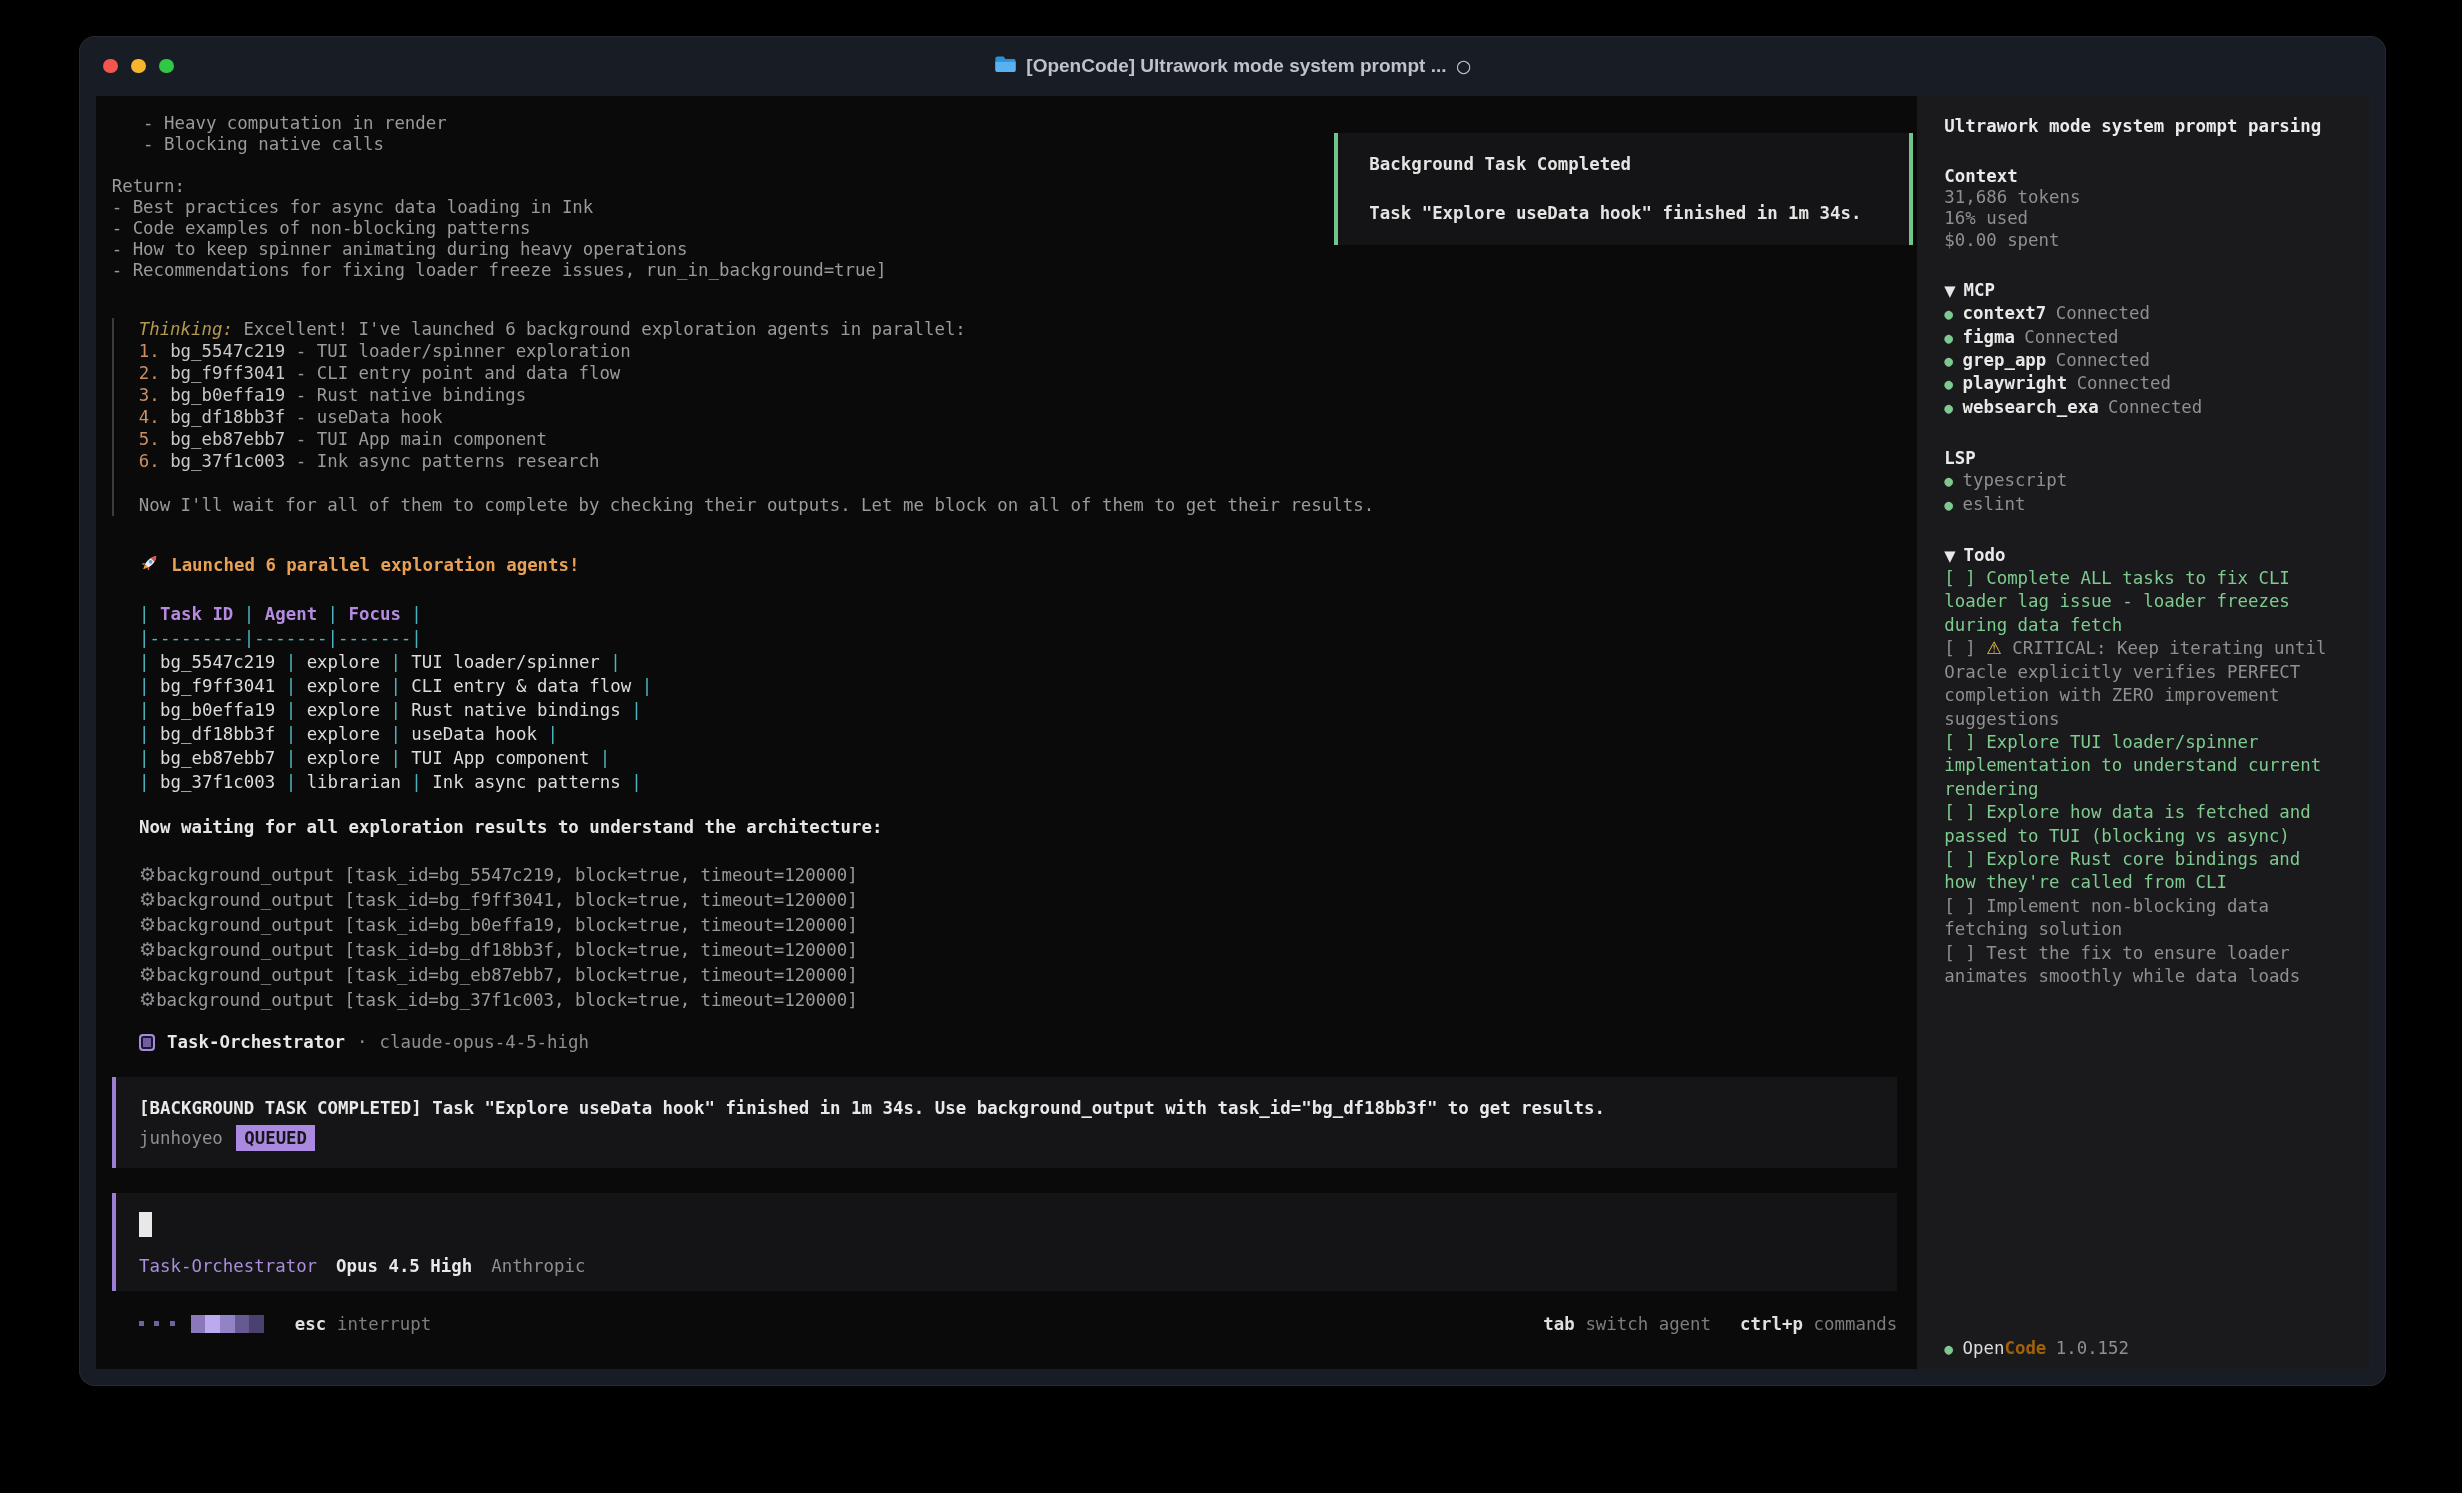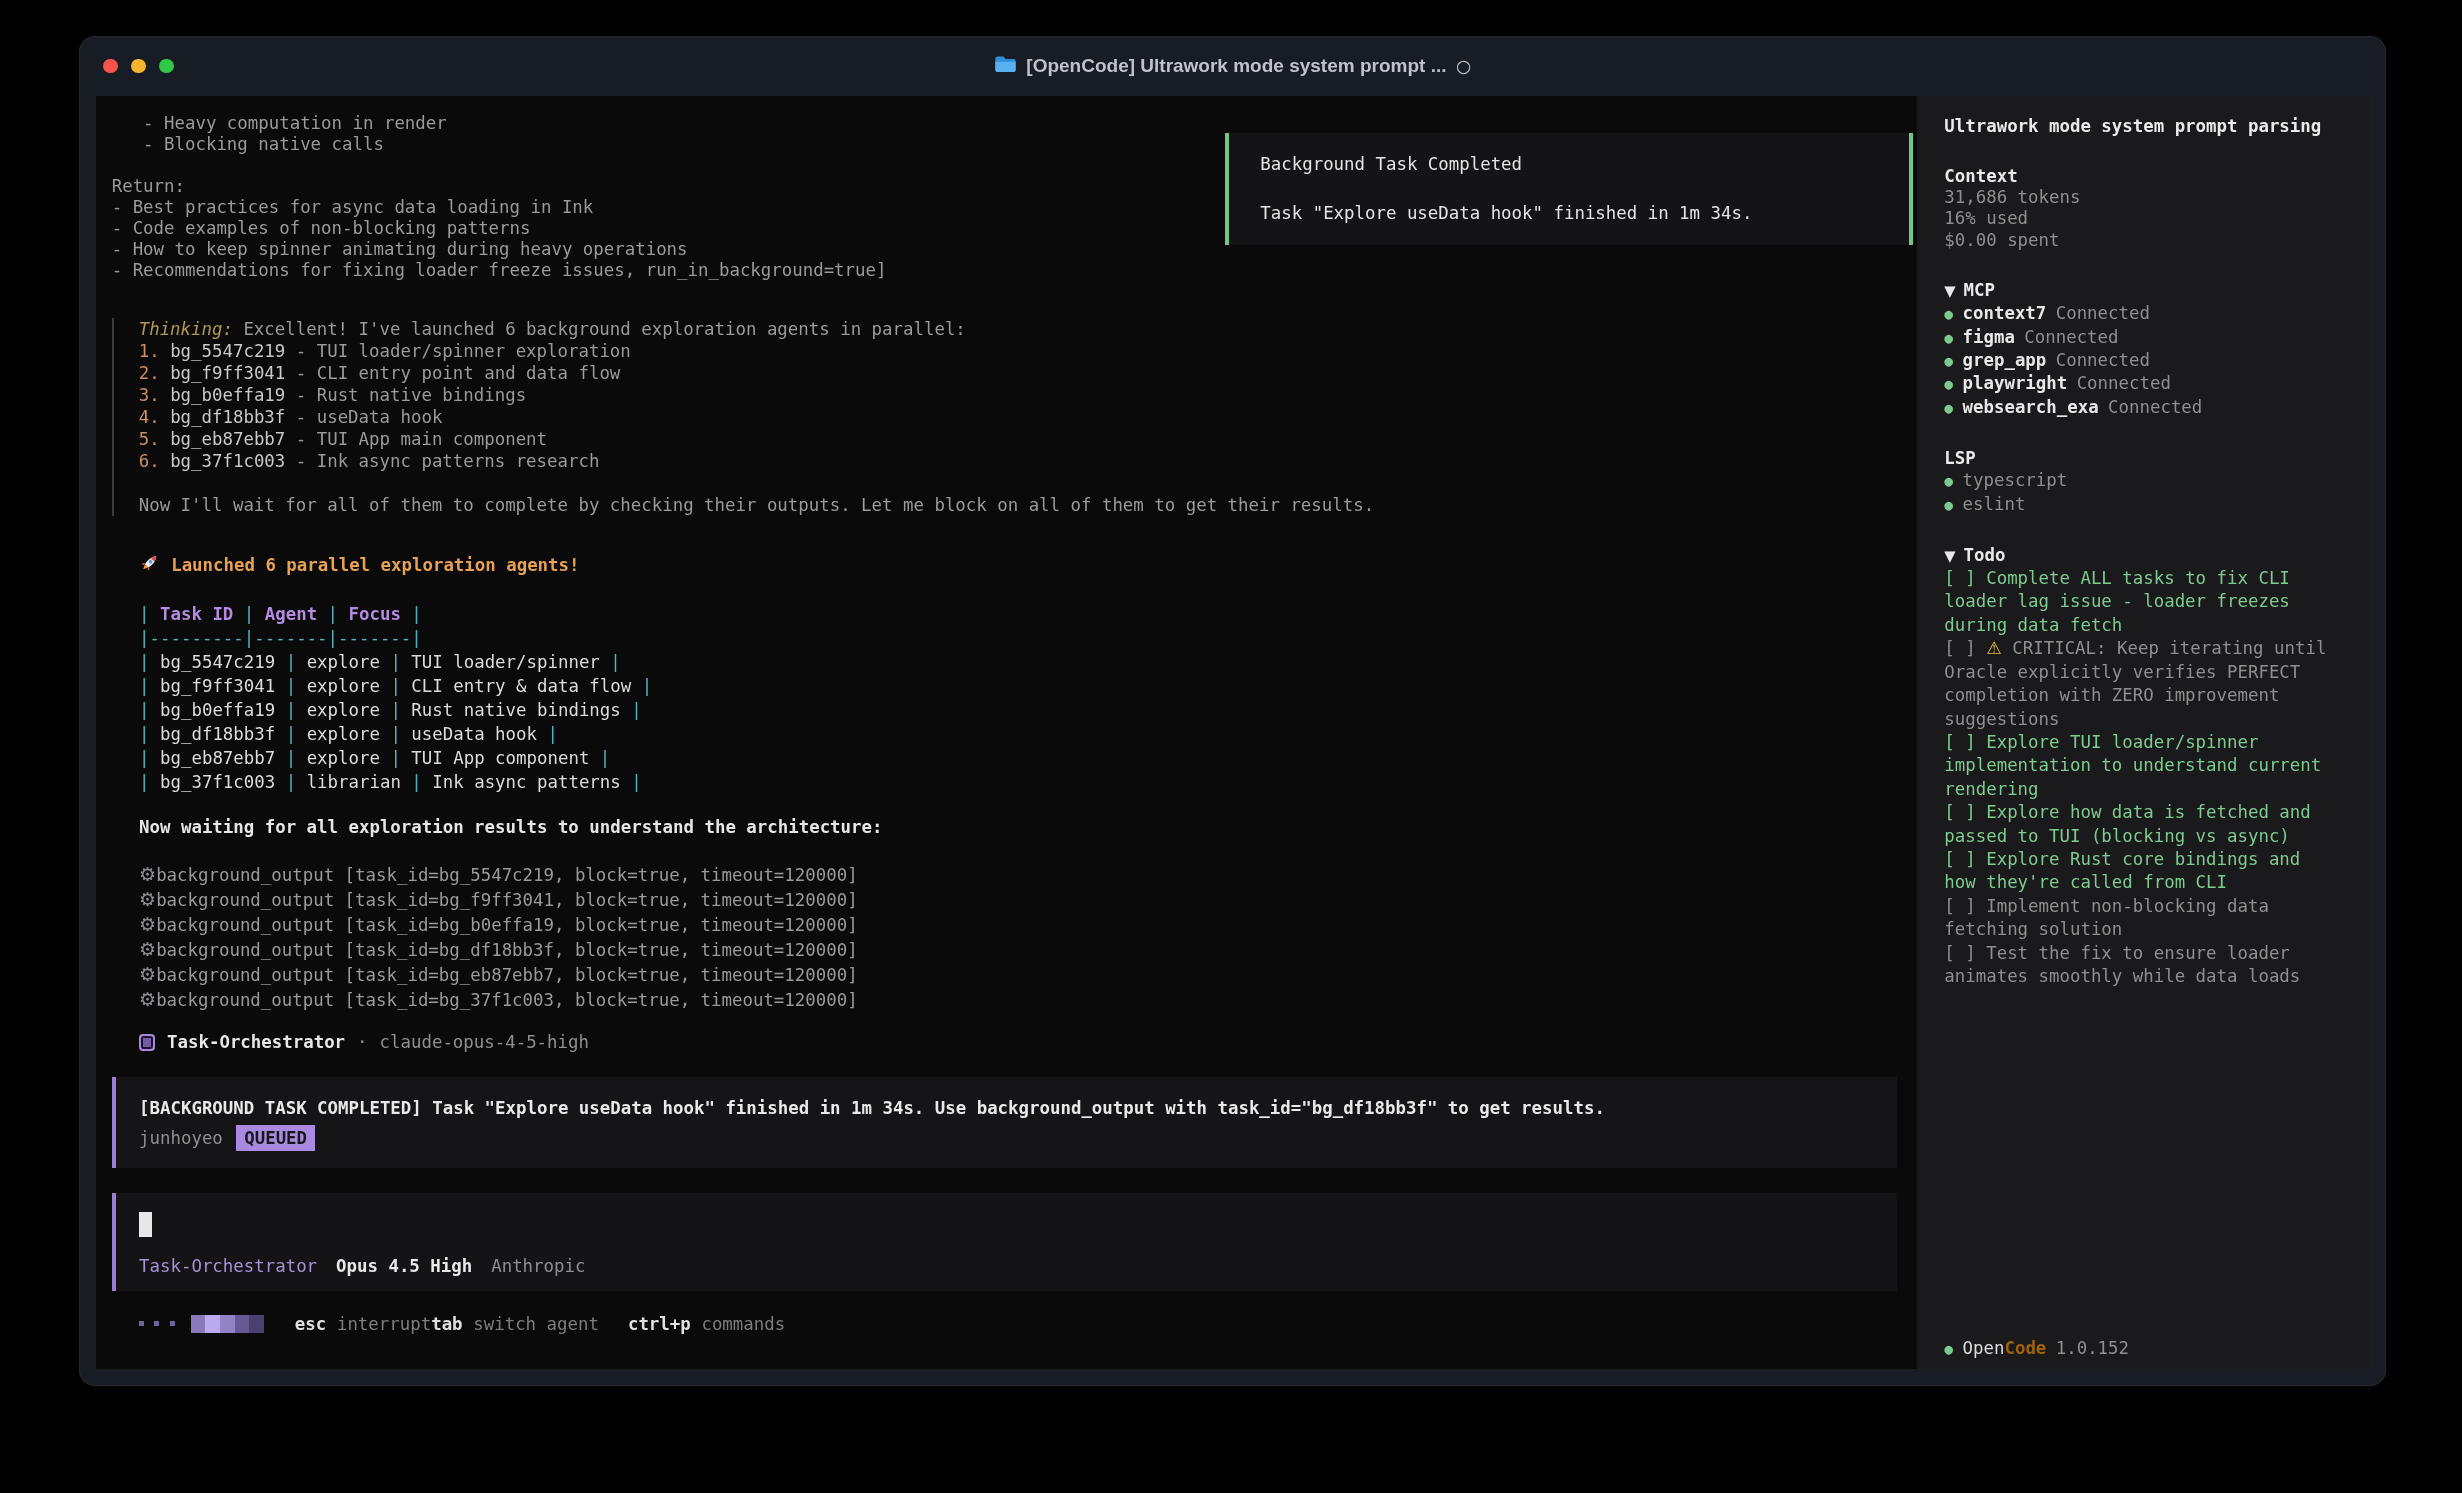--- a/index.html
+++ b/index.html
@@ -62,35 +62,35 @@
   
   .msgbox { margin-top:24px; background:#151517; border-left:4px solid #9a7fd3; padding:19px 20px 17.4px 23.4px; }
   .msg-line1 { color:#e9e9e9; font-weight:bold; line-height:24px; white-space:pre; }
   .msg-line2 { margin-top:5.4px; display:flex; align-items:center; gap:13.4px; line-height:24px; }
   .badge { background:#a98ae0; color:#17171a; font-weight:bold; padding:0.7px 8px; }
   .inputbox { margin-top:25.4px; background:#141417; border-left:4px solid #9a7fd3; padding:19px 20px 14.7px 23.4px; height:98px; display:flex; flex-direction:column; justify-content:space-between; }
   .cursor { width:13.4px; height:25px; background:#e8e8e8; }
   .input-meta { display:flex; gap:19px; line-height:21px; }
   .purple-text { color:#a98fd9; }
   
-  .footer { margin-top:14.7px; display:flex; align-items:center; justify-content:flex-start; height:35px; }
+  .footer { margin-top:14.7px; display:flex; align-items:center; justify-content:space-between; height:35px; }
   .foot-left { display:flex; align-items:center; gap:9.4px; margin-left:27.4px; }
   .spin-dots { display:flex; gap:10.7px; margin-right:6.7px; }
   .spin-dot { width:4.7px; height:4.7px; background:#6f639f; }
   .spin-blocks { display:flex; }
   .spin-block { width:14.7px; height:18px; }
   .hint-key { color:#e0e0e0; font-weight:bold; }
   .hint-label { color:#7d7d7d; }
   .foot-right { display:flex; gap:29px; }
   .hint-pair { display:flex; gap:10.7px; }
   
   .notif {
-    position:absolute; top:37px; right:4px; width:688px;
+    position:absolute; top:37px; right:4px; width:579px;
     background:#141416; border-left:4px solid #6fc687; border-right:4px solid #6fc687;
-    padding:21.4px 31px; z-index:5;
+    padding:21.4px 31px; z-index:5;font-weight:bold;
   }
   .notif-title { color:#e4e4e4; line-height:21px; }
   .notif-body { margin-top:27.4px; color:#e4e4e4; line-height:21px; }
   
   .sb-title { color:#eaeaea; font-weight:bold; line-height:23px; margin-bottom:27px; }
   .sb-heading { color:#eaeaea; font-weight:bold; line-height:22px; }
   .sb-tri { font-family:"DejaVu Sans", sans-serif; font-size:14.7px; color:#e8e8e8; margin-right:8px; }
   .sb-ctx-line { line-height:21.4px; color:#8f8f8f; }
   .sb-gap { height:28px; }
   .sb-item { line-height:23.4px; display:flex; align-items:baseline; gap:9.4px; }

